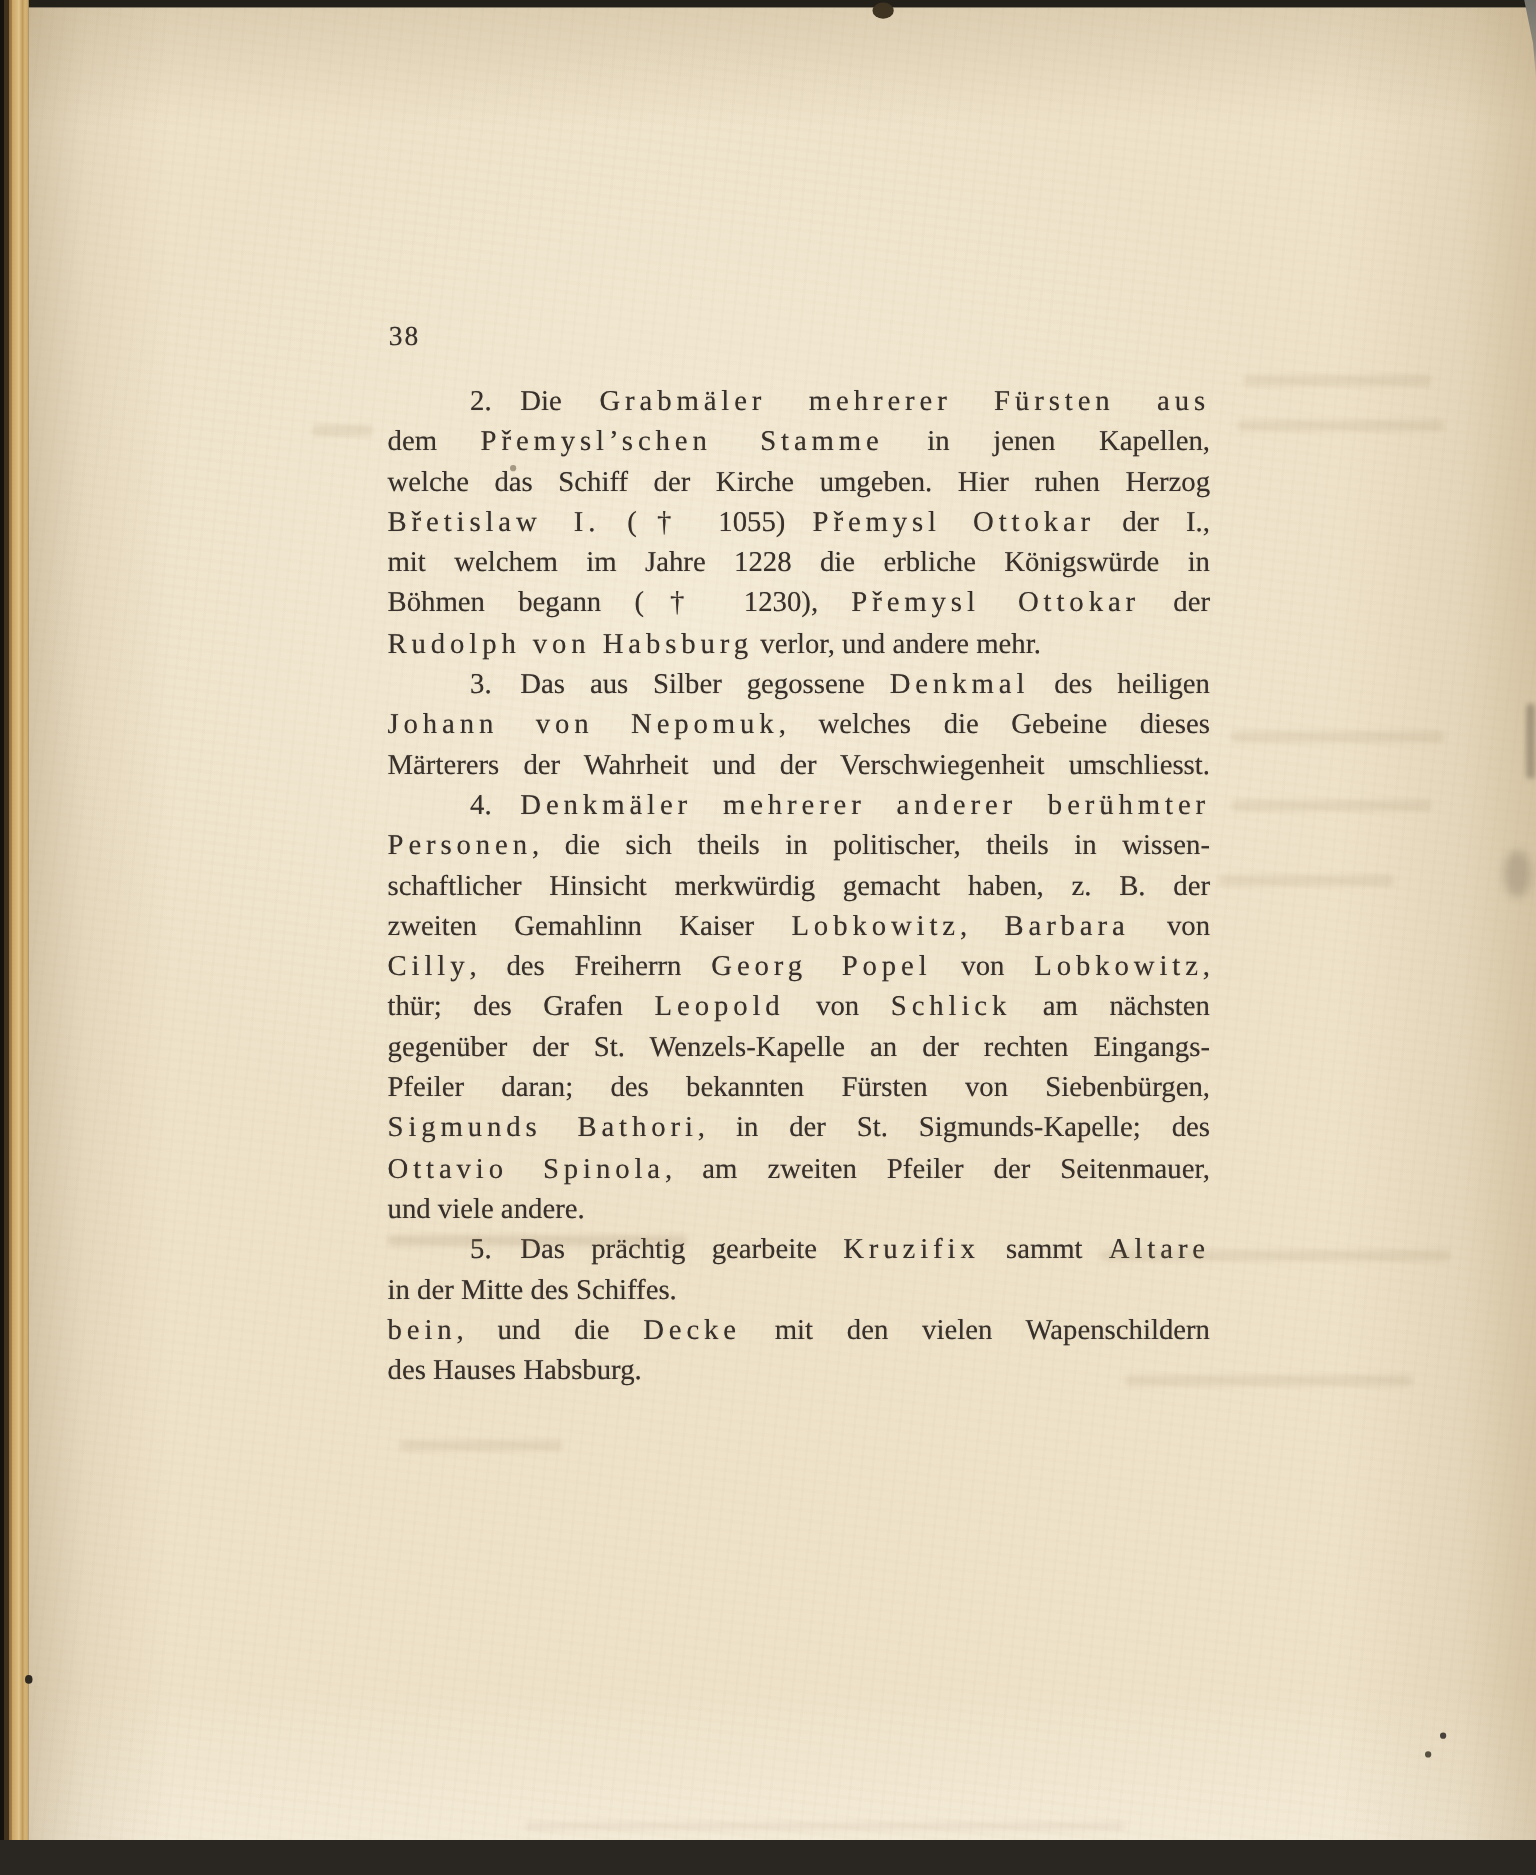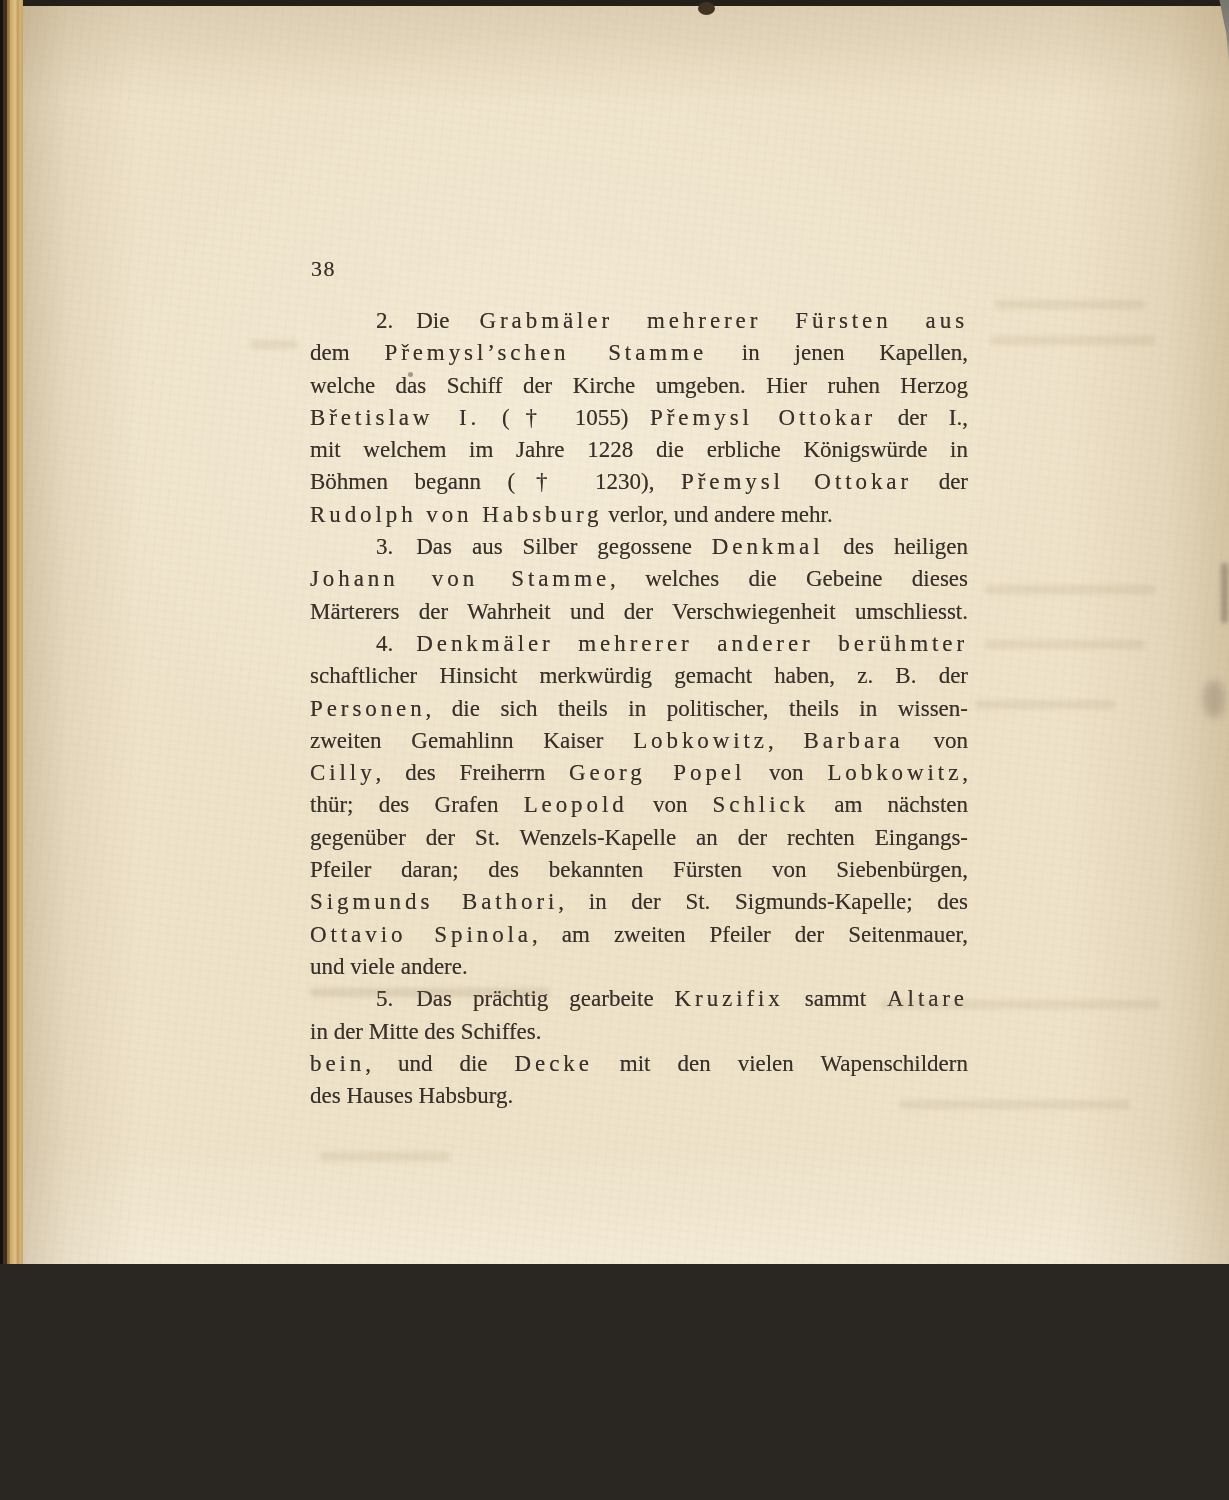--- a/index.html
+++ b/index.html
@@ -3,21 +3,21 @@
 <meta charset="utf-8">
 <style>
   :root{
     --paper:#eee2c9;
     --ink:#38302a;
     --backdrop:#23201a;
     --edge-gold:#cda767;
   }
   html,body{margin:0;padding:0;background:#2a2722;}
   .scene{
-    position:relative;width:1229px;height:1264px;overflow:hidden;
+    position:relative;width:1229px;height:1472px;overflow:hidden;
     background:var(--backdrop);
     font-family:"Liberation Serif","DejaVu Serif",serif;
   }
   
   .backdrop-top{position:absolute;top:0;left:0;width:100%;height:6px;background:var(--backdrop);}
   
   .book-edge{
     position:absolute;top:0;left:0;width:23px;height:100%;
     background:linear-gradient(90deg,
       #15120d 0px,#15120d 3px,
@@ -97,25 +97,25 @@
   <div class="page-number">38</div>
   <div class="text-block">
       <div class="line just ind"><span class="plain">2. Die </span><span class="gesperrt">Grabmäler mehrerer Fürsten aus</span></div>
       <div class="line just"><span class="plain">dem </span><span class="gesperrt">Přemysl’schen Stamme</span><span class="plain"> in jenen Kapellen,</span></div>
       <div class="line just"><span class="plain">welche das Schiff der Kirche umgeben. Hier ruhen Herzog</span></div>
       <div class="line just"><span class="gesperrt">Břetislaw I.</span><span class="plain"> († 1055) </span><span class="gesperrt">Přemysl Ottokar</span><span class="plain"> der I.,</span></div>
       <div class="line just"><span class="plain">mit welchem im Jahre 1228 die erbliche Königswürde in</span></div>
       <div class="line just"><span class="plain">Böhmen begann († 1230), </span><span class="gesperrt">Přemysl Ottokar</span><span class="plain"> der</span></div>
       <div class="line"><span class="gesperrt">Rudolph von Habsburg</span><span class="plain"> verlor, und andere mehr.</span></div>
       <div class="line just ind"><span class="plain">3. Das aus Silber gegossene </span><span class="gesperrt">Denkmal</span><span class="plain"> des heiligen</span></div>
-      <div class="line just"><span class="gesperrt">Johann von Stamme</span><span class="plain">, welches die Gebeine dieses</span></div>
+      <div class="line just"><span class="gesperrt">Johann von Nepomuk</span><span class="plain">, welches die Gebeine dieses</span></div>
       <div class="line just"><span class="plain">Märterers der Wahrheit und der Verschwiegenheit umschliesst.</span></div>
       <div class="line just ind"><span class="plain">4. </span><span class="gesperrt">Denkmäler mehrerer anderer berühmter</span></div>
+      <div class="line just"><span class="gesperrt">Personen</span><span class="plain">, die sich theils in politischer, theils in wissen-</span></div>
       <div class="line just"><span class="plain">schaftlicher Hinsicht merkwürdig gemacht haben, z. B. der</span></div>
-      <div class="line just"><span class="gesperrt">Personen</span><span class="plain">, die sich theils in politischer, theils in wissen-</span></div>
       <div class="line just"><span class="plain">zweiten Gemahlinn Kaiser </span><span class="gesperrt">Lobkowitz</span><span class="plain">, </span><span class="gesperrt">Barbara</span><span class="plain"> von</span></div>
       <div class="line just"><span class="gesperrt">Cilly</span><span class="plain">, des Freiherrn </span><span class="gesperrt">Georg Popel</span><span class="plain"> von </span><span class="gesperrt">Lobkowitz</span><span class="plain">,</span></div>
       <div class="line just"><span class="plain">thür; des Grafen </span><span class="gesperrt">Leopold</span><span class="plain"> von </span><span class="gesperrt">Schlick</span><span class="plain"> am nächsten</span></div>
       <div class="line just"><span class="plain">gegenüber der St. Wenzels-Kapelle an der rechten Eingangs-</span></div>
       <div class="line just"><span class="plain">Pfeiler daran; des bekannten Fürsten von Siebenbürgen,</span></div>
       <div class="line just"><span class="gesperrt">Sigmunds Bathori</span><span class="plain">, in der St. Sigmunds-Kapelle; des</span></div>
       <div class="line just"><span class="gesperrt">Ottavio Spinola</span><span class="plain">, am zweiten Pfeiler der Seitenmauer,</span></div>
       <div class="line"><span class="plain">und viele andere.</span></div>
       <div class="line just ind"><span class="plain">5. Das prächtig gearbeite </span><span class="gesperrt">Kruzifix</span><span class="plain"> sammt </span><span class="gesperrt">Altare</span></div>
       <div class="line"><span class="plain">in der Mitte des Schiffes.</span></div>

